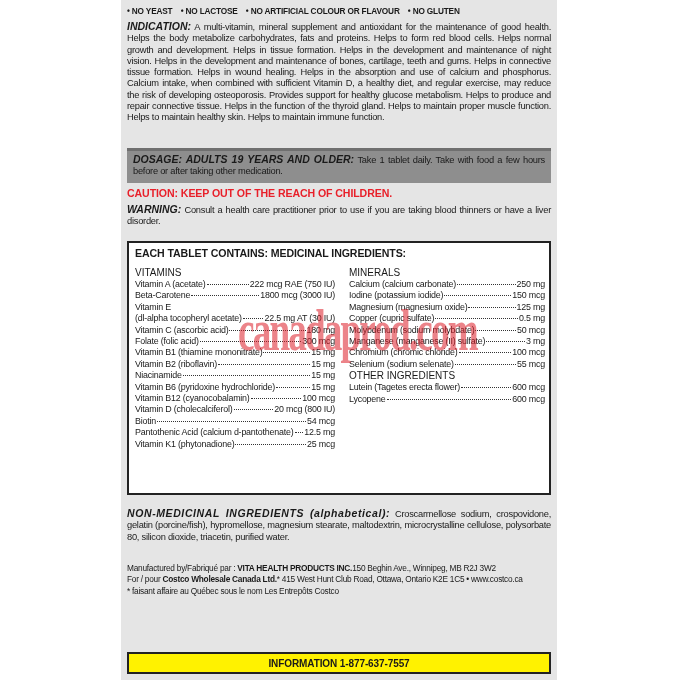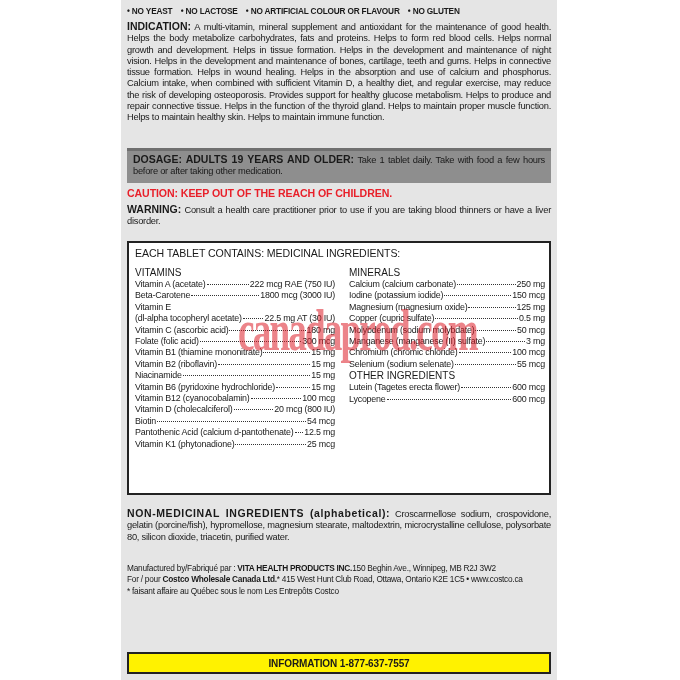--- a/index.html
+++ b/index.html
@@ -7,33 +7,33 @@
   body { font-family: "Liberation Sans", sans-serif; color: #1a1a1a; position: relative; }
   .panel {
     position: absolute; left: 121px; top: 0; width: 436px; height: 680px;
     background: #e5e5e5;
     padding-left: 28px;
   }
   .inner { position: absolute; left: 6px; width: 424px; }
   .claims { top: 5px; font-size: 9.6px; font-weight: bold; letter-spacing: -0.2px; transform: scaleX(0.86); transform-origin: left; white-space: nowrap; width: 490px; }
   .claims span { margin-right: 7px; }
   .body-text { font-size: 9.3px; line-height: 11.3px; text-align: justify; letter-spacing: -0.25px; }
-  .body-text b { font-size: 10.5px; letter-spacing: 0; }
+  .body-text b { font-size: 10.5px; letter-spacing: 0; font-style: italic; }
   .indication { top: 21px; }
   .dosage {
     position: absolute; left: 6px; top: 148px; width: 424px; height: 35px;
     background: #8e8e8e; border-top: 3px solid #6f6f6f; padding: 3px 6px;
   }
   .caution { top: 187px; color: #e8202a; font-weight: bold; font-size: 10.6px; letter-spacing: -0.1px; }
   .warning { top: 204px; }
   .box {
     position: absolute; left: 6px; top: 241px; width: 424px; height: 254px;
     border: 2px solid #222; background: #ffffff;
   }
-  .box-title { position: absolute; left: 6px; top: 4px; font-size: 10.6px; font-weight: normal; letter-spacing: -0.1px; }
+  .box-title { position: absolute; left: 6px; top: 4px; font-size: 10.6px; font-weight: bold; letter-spacing: -0.1px; }
   .col { position: absolute; top: 24px; font-size: 8.9px; line-height: 11.4px; letter-spacing: -0.2px; }
   .col.left { left: 6px; width: 200px; }
   .col.right { left: 220px; width: 196px; }
   .col-head { font-weight: normal; font-size: 10px; letter-spacing: 0; line-height: 12px; }
   .row { display: flex; align-items: baseline; white-space: nowrap; }
   .row .nm { flex: 0 0 auto; }
   .row .dots { flex: 1 1 auto; border-bottom: 1px dotted #333; margin: 0 1px; transform: translateY(-2px); min-width: 4px; }
   .row .amt { flex: 0 0 auto; }
   .row.plain { display: block; }
   .nonmed { top: 508px; }

